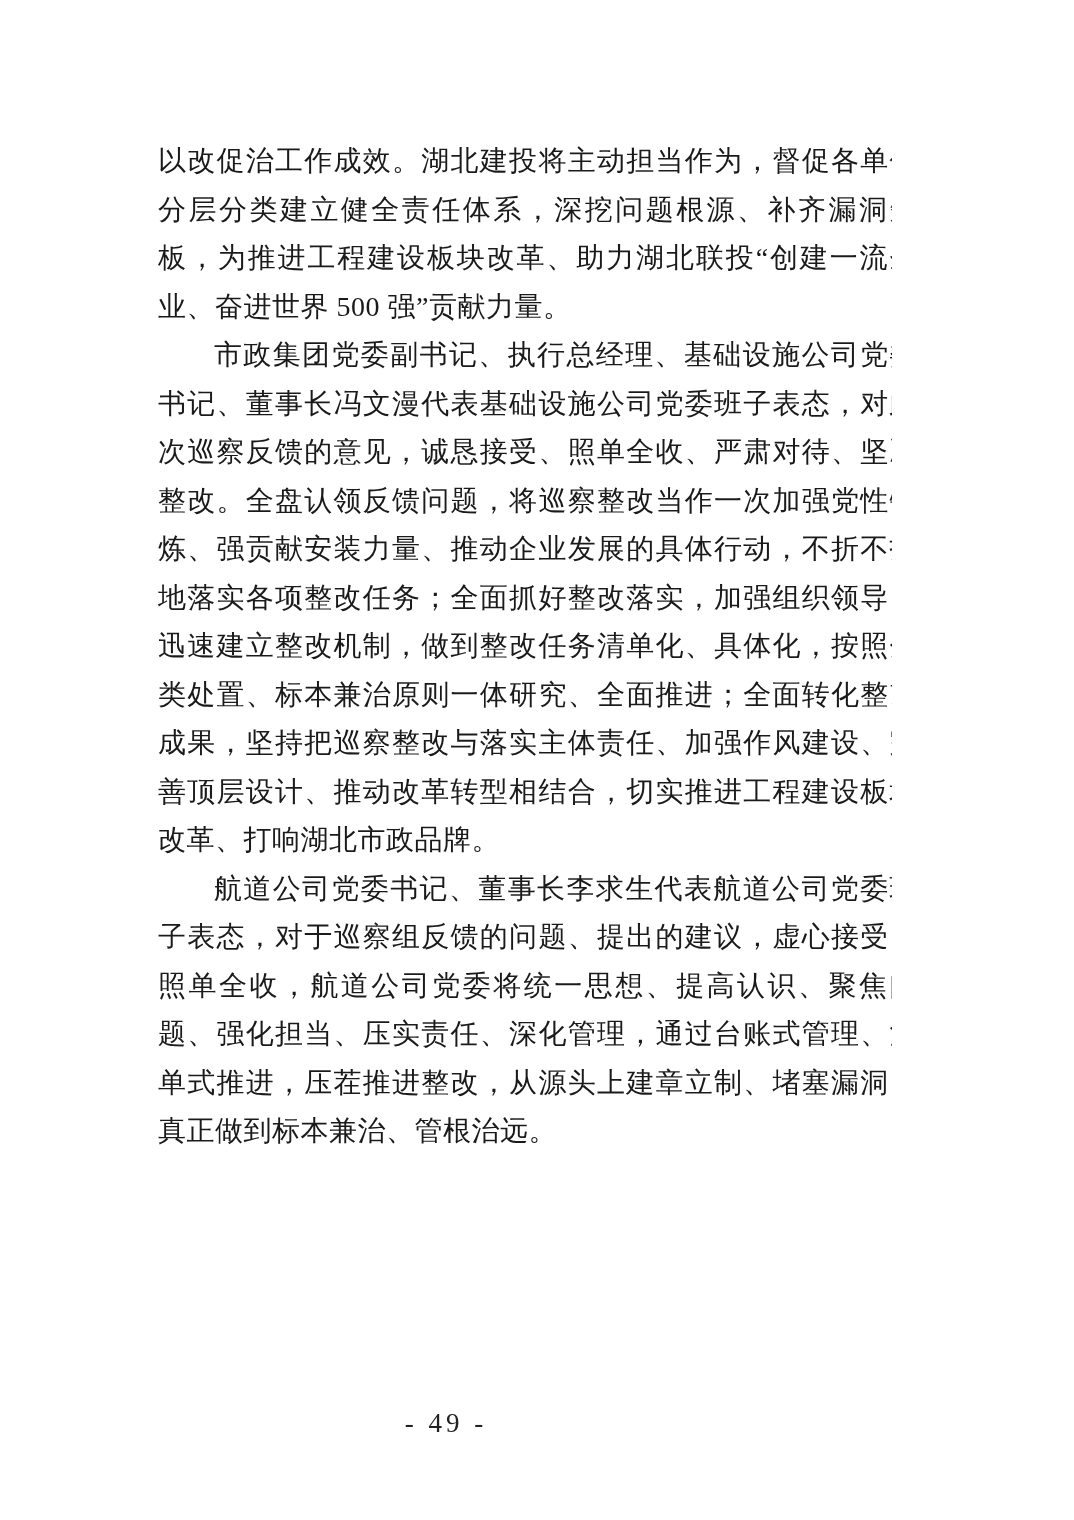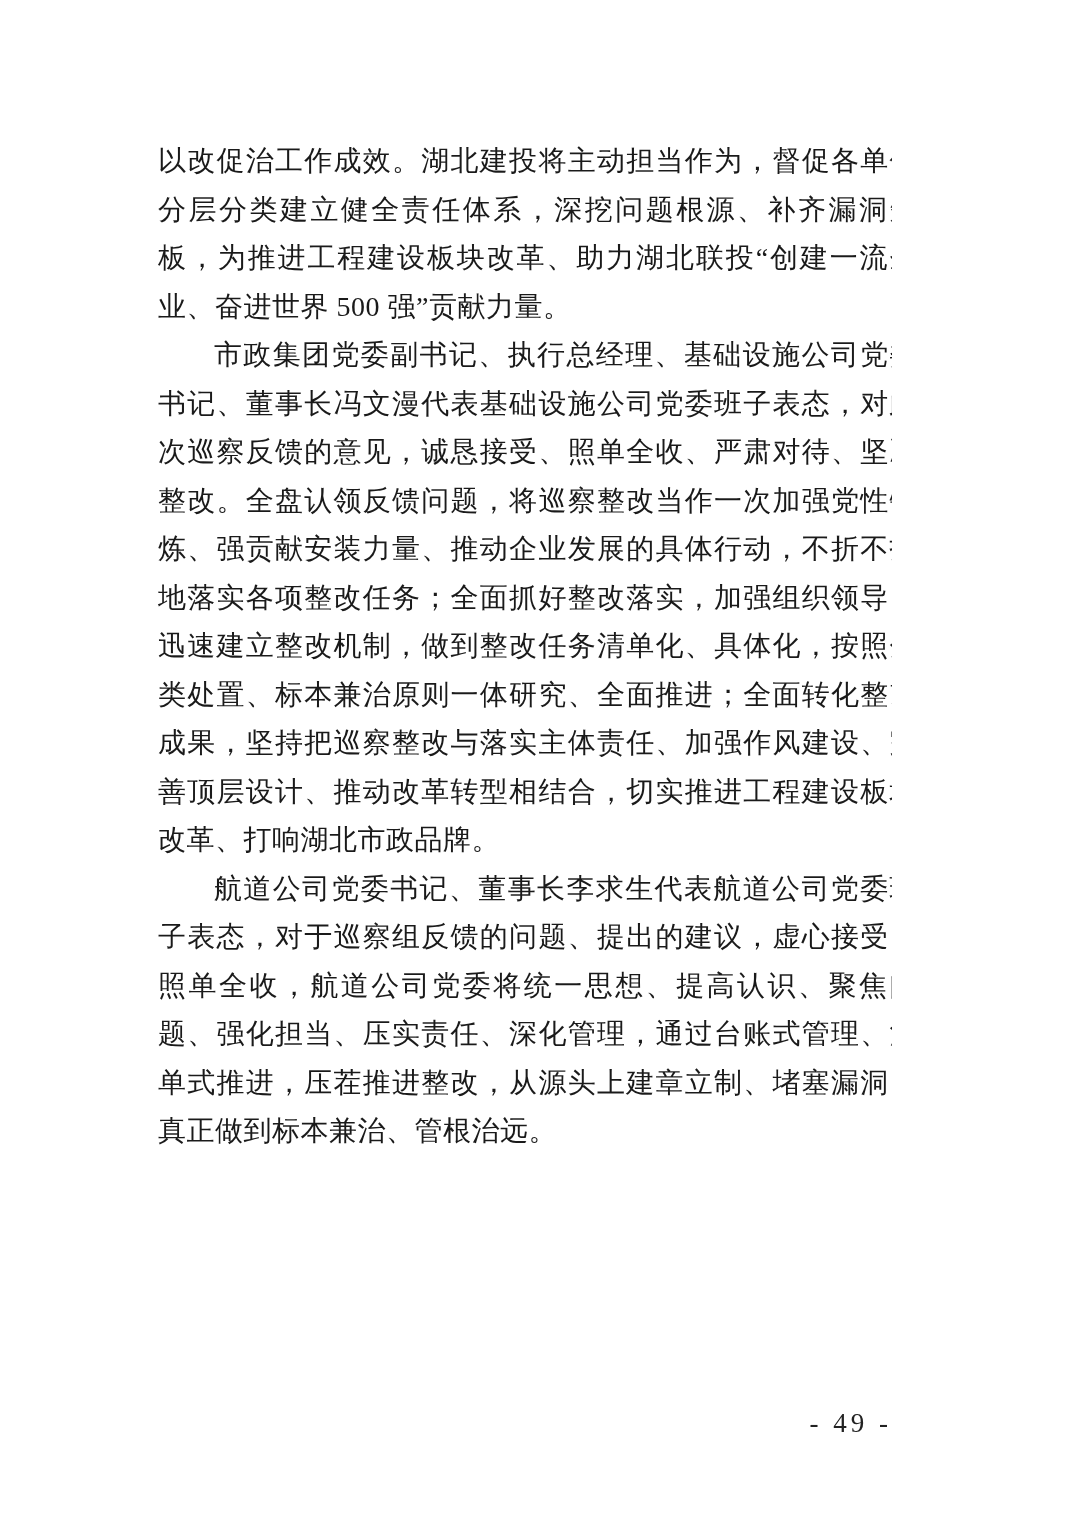--- a/index.html
+++ b/index.html
@@ -34,21 +34,21 @@
     color: #1a1a1a;
   }
   .para.indent {
     text-indent: 2em;
   }
   .footer {
     position: absolute;
     top: 1408px;
     left: 0;
     width: 100%;
-    text-align: right;
+    text-align: center;
     font-size: 27px;
     letter-spacing: 4px;
     color: #222222;
   }
 </style>
 </head>
 <body>
 
 <div class="page">
   <div class="text-block">

